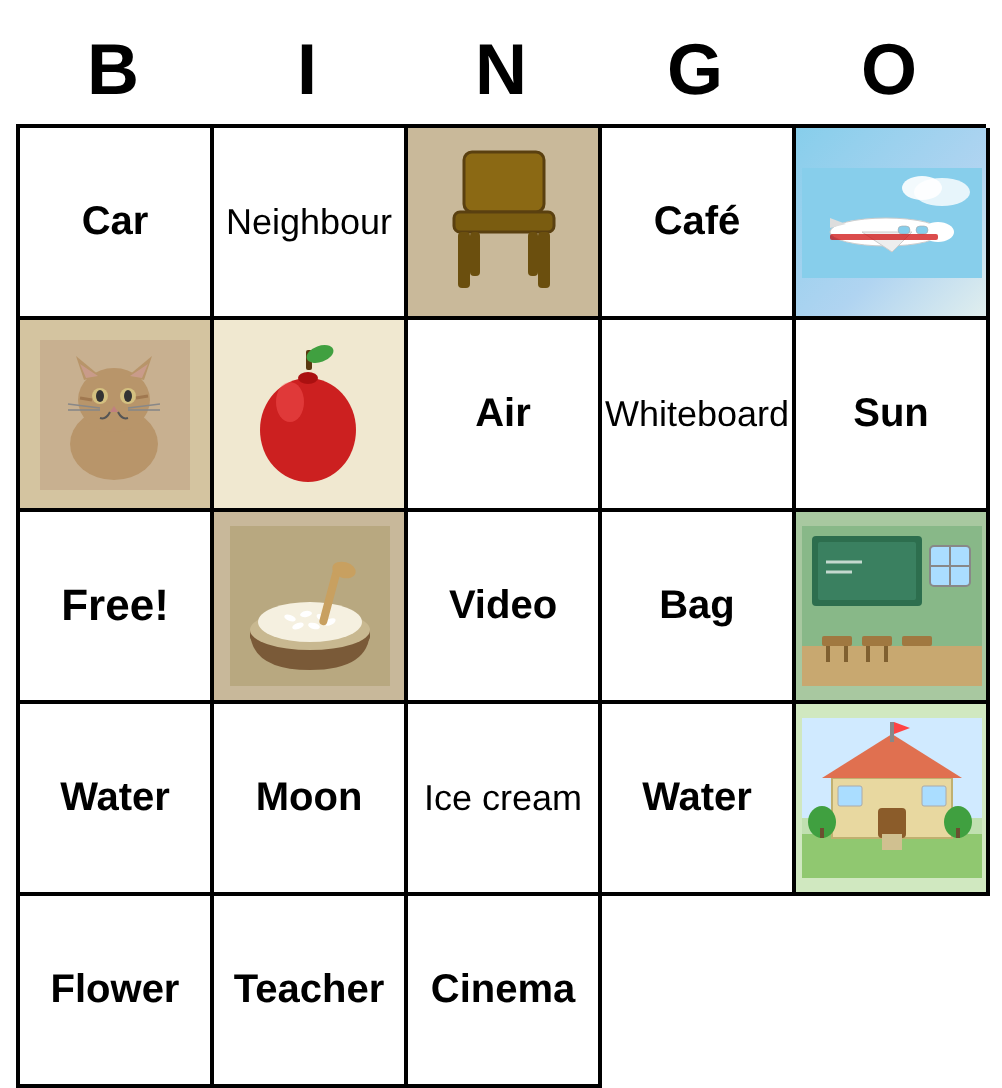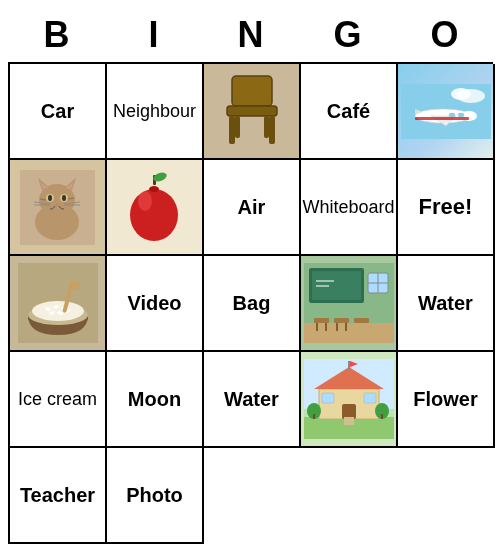--- a/index.html
+++ b/index.html
@@ -188,20 +188,23 @@
         <ellipse cx="37" cy="22" rx="5" ry="3" fill="#aa1010"></ellipse>
       </svg>
     </div>
     <div class="bingo-cell">
       <span>Air</span>
     </div>
     <div class="bingo-cell text-small">
       <span>Whiteboard</span>
     </div>
 
+    <div class="bingo-cell">
+      <span>Sun</span>
+    </div>
     <div class="bingo-cell free-cell">
       <span>Free!</span>
     </div>
     <div class="bingo-cell img-rice">
 
       <svg width="80" height="80" viewBox="0 0 80 80">
         <rect width="80" height="80" fill="#b8a880"></rect>
 
         <ellipse cx="40" cy="55" rx="30" ry="10" fill="#6b4f30"></ellipse>
         <path d="M10,52 Q10,72 40,72 Q70,72 70,52" fill="#7a5a38"></path>
@@ -250,25 +253,25 @@
         <rect x="41" y="60" width="2" height="8" fill="#806030"></rect>
 
         <rect x="64" y="10" width="20" height="20" fill="#aaddff" rx="2" stroke="#888" stroke-width="1"></rect>
         <line x1="74" y1="10" x2="74" y2="30" stroke="#888" stroke-width="1"></line>
         <line x1="64" y1="20" x2="84" y2="20" stroke="#888" stroke-width="1"></line>
       </svg>
     </div>
     <div class="bingo-cell">
       <span>Water</span>
     </div>
+    <div class="bingo-cell">
+      <span>Moon</span>
+    </div>
     <div class="bingo-cell text-small">
       <span>Ice cream</span>
-    </div>
-    <div class="bingo-cell">
-      <span>Moon</span>
     </div>
 
     <div class="bingo-cell">
       <span>Water</span>
     </div>
     <div class="bingo-cell img-school">
 
       <svg width="90" height="80" viewBox="0 0 90 80">
         <rect width="90" height="80" fill="#c0e0b0"></rect>
 
@@ -296,17 +299,17 @@
         <rect x="77" y="55" width="2" height="5" fill="#6b4f30"></rect>
       </svg>
     </div>
     <div class="bingo-cell">
       <span>Flower</span>
     </div>
     <div class="bingo-cell">
       <span>Teacher</span>
     </div>
     <div class="bingo-cell">
-      <span>Photo</span>
+      <span>Cinema</span>
     </div>
 
   </div>
 </div>
 
 </body></html>

